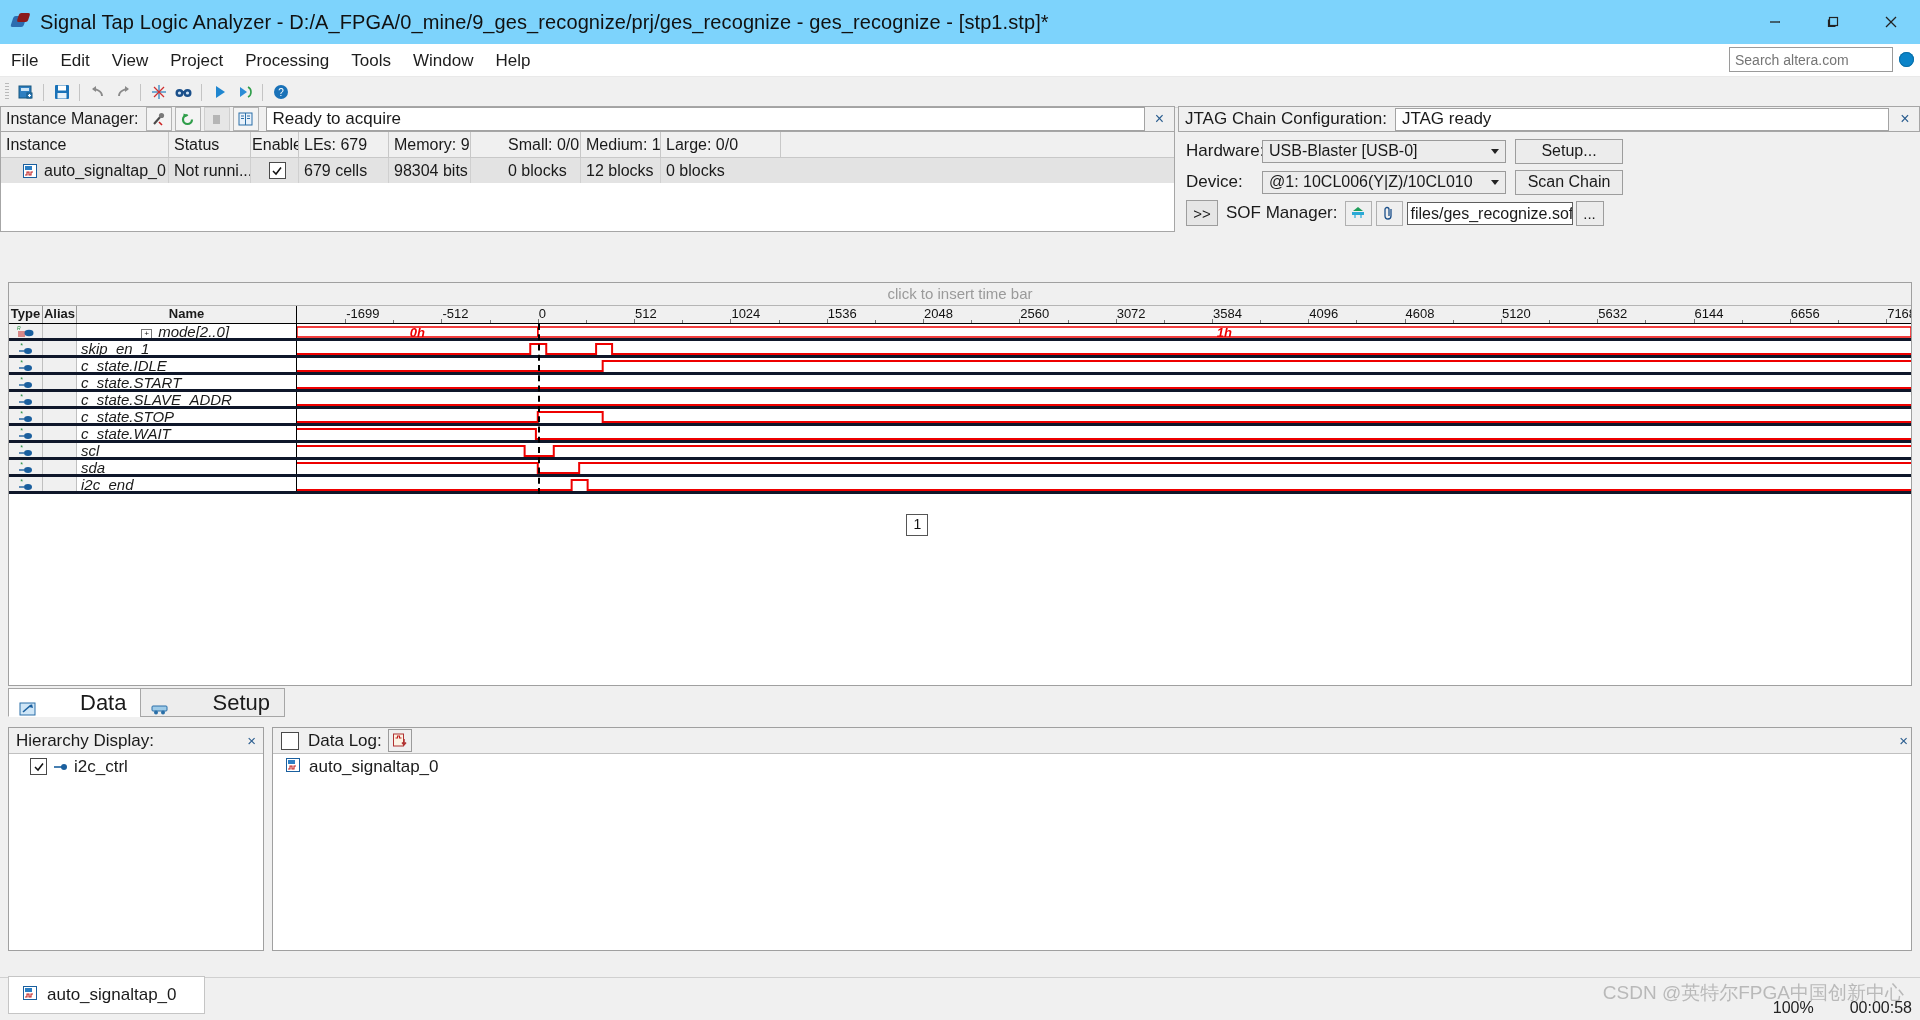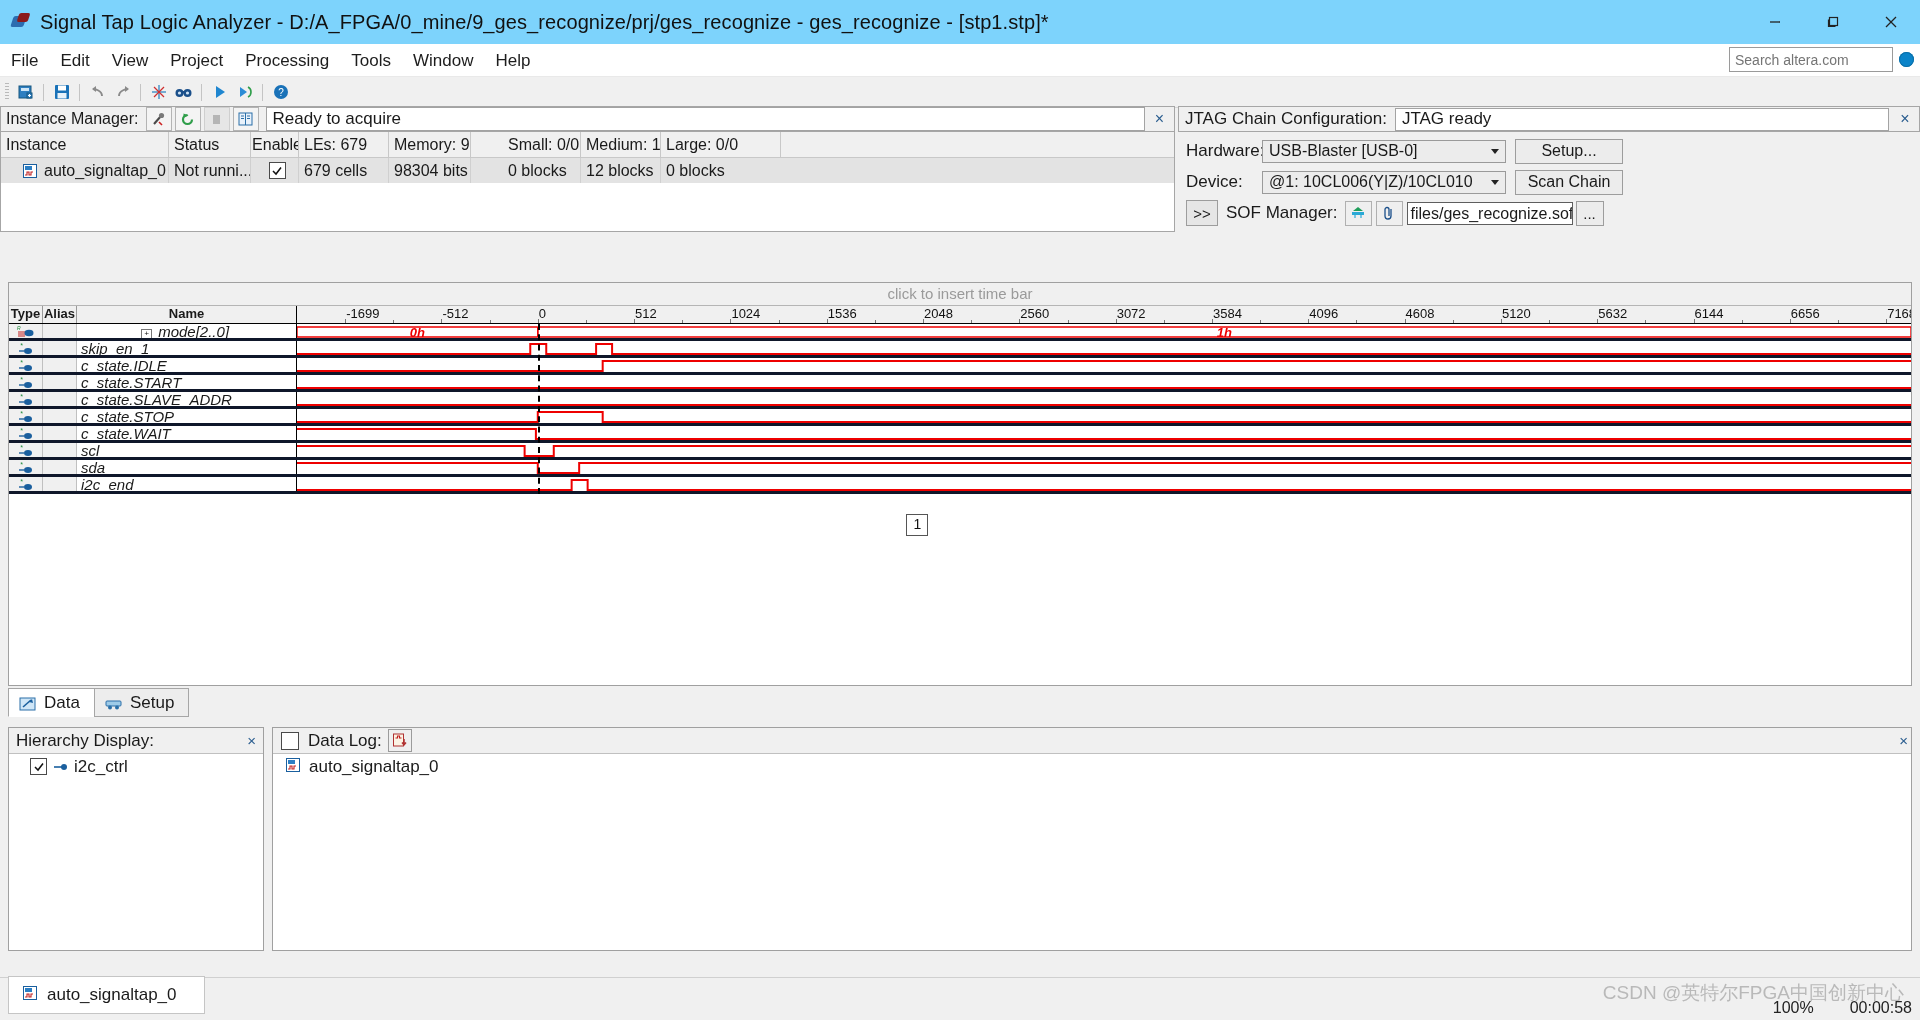--- a/index.html
+++ b/index.html
@@ -149,21 +149,21 @@
   .wsvg { position:absolute; left:0; top:0; }
   .cursor-line { position:absolute; top:0; bottom:0; width:0; border-left:2px dashed #000; }
   .timebar-num {
     position:absolute; width:20px; height:20px; border:1px solid #555; background:#fff;
     font-size:14px; text-align:center; line-height:19px; color:#111;
   }
 
   
   .tabs-row { position:absolute; left:8px; top:688px; display:flex; align-items:flex-end; }
   .tab { height:27px; display:flex; align-items:center; padding:0 14px 0 10px;
-     border:1px solid #a6a6a6; font-size:17px; background:#ededed; margin-right:-1px;}
+     border:1px solid #a6a6a6; font-size:22px; background:#ededed; margin-right:-1px;gap:36px;}
   .tab.active { background:#fff; border-bottom-color:#fff; }
   .tab .ti { width:18px;height:14px;margin-right:7px;position:relative;}
 
   
   .hier { position:absolute; left:8px; top:727px; width:256px; height:224px;
      border:1px solid #a0a0a0; background:#fff; box-sizing:border-box;}
   .panel-head { height:25px; background:#f0f0f0; border-bottom:1px solid #c0c0c0;
      display:flex; align-items:center; padding:0 4px 0 7px; font-size:17px;}
   .panel-x { margin-left:auto; color:#2a5d8f; font-size:15px; padding-right:3px;}
   .hier-item { display:flex; align-items:center; height:25px; padding-left:21px; font-size:17px;}

